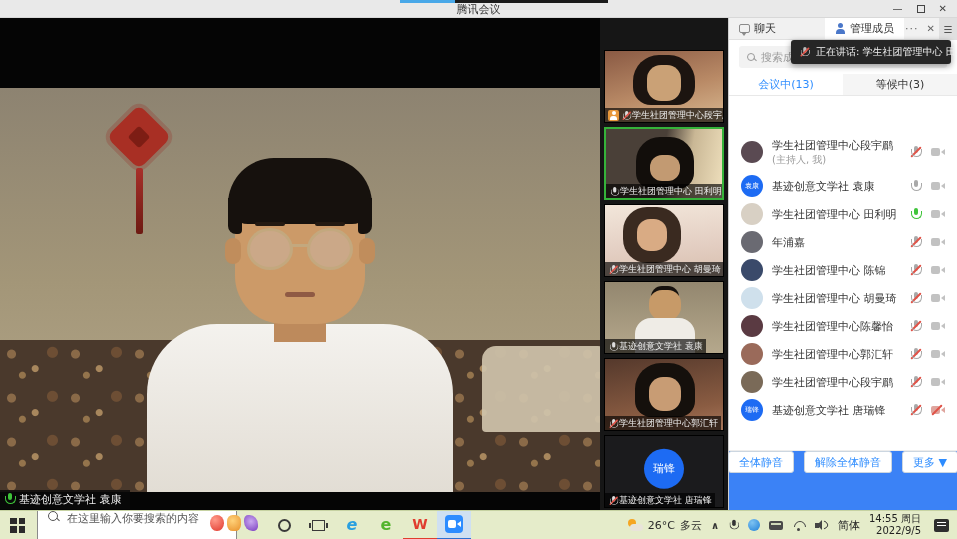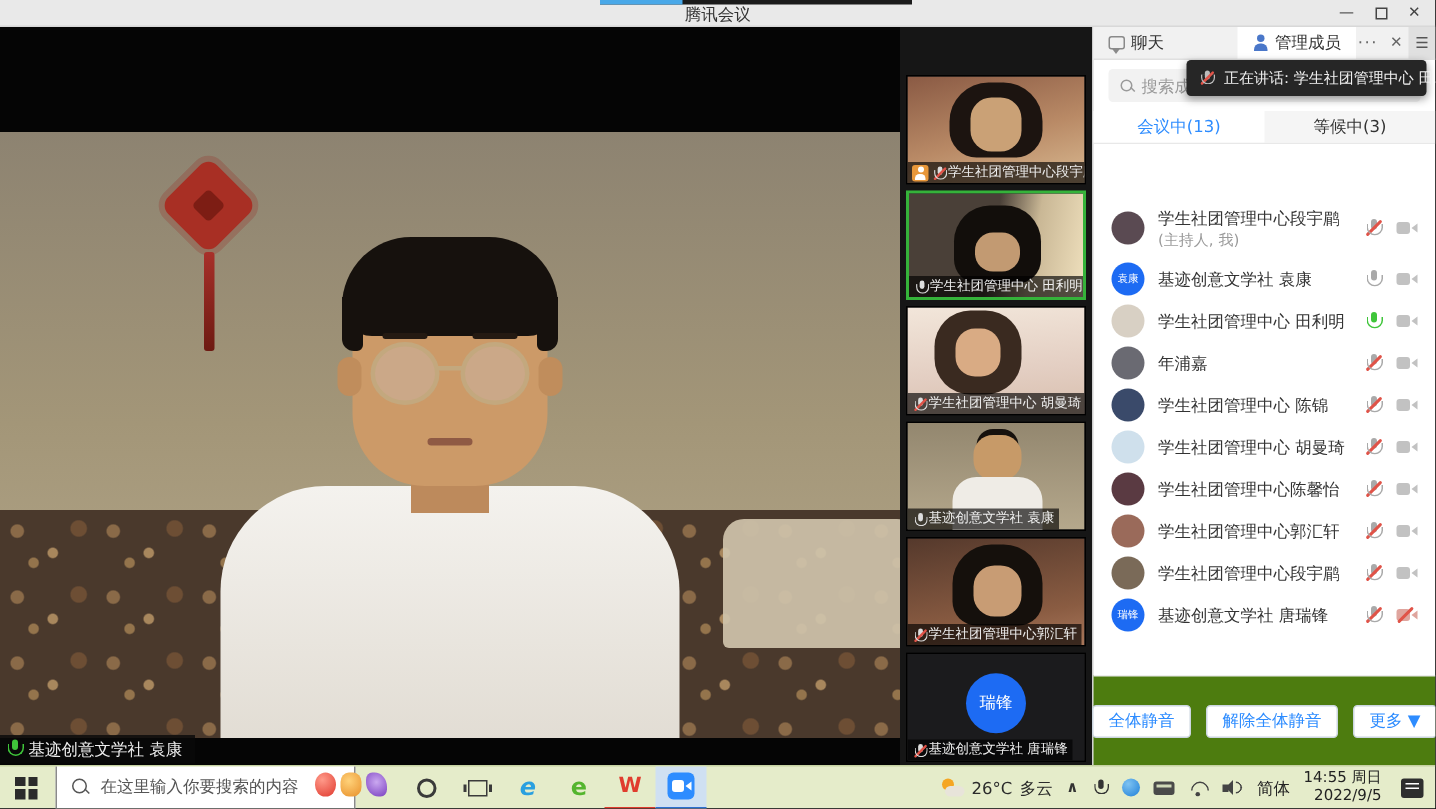--- a/index.html
+++ b/index.html
@@ -115,30 +115,30 @@
   .mtab.active{background:#fff;color:#2d8cff;}
   .mlist{position:absolute;left:0;top:114px;right:0;bottom:60px;overflow:hidden;}
   .mrow{display:flex;align-items:center;height:28px;padding:0 12px;}
   .mrow.tall{height:40px;}
   .avatar{width:22px;height:22px;border-radius:50%;color:#fff;font-size:7px;display:flex;align-items:center;justify-content:center;flex:none;overflow:hidden;}
   .mtext{margin-left:9px;display:flex;flex-direction:column;justify-content:center;overflow:hidden;flex:1;}
   .mname{font-size:11px;color:#333;white-space:nowrap;overflow:hidden;}
   .msub{font-size:10px;color:#9a9a9a;white-space:nowrap;}
   .msub:empty{display:none;}
   .micons{display:flex;align-items:center;gap:10px;margin-left:6px;}
-  .pfooter{position:absolute;left:0;right:0;bottom:0;height:60px;border-top:1px solid #ededed;display:flex;align-items:center;justify-content:center;gap:10px;background:#4d7c0f;}
+  .pfooter{position:absolute;left:0;right:0;bottom:0;height:60px;border-top:1px solid #ededed;display:flex;justify-content:center;gap:10px;background:#3b82f6;}
   .pbtn{height:22px;padding:0 10px;border:1px solid #ccd6e0;border-radius:3px;background:#fff;color:#2d8cff;font-size:11px;display:flex;align-items:center;cursor:default;white-space:nowrap;}
 
   
   .taskbar{position:absolute;left:0;top:510px;width:957px;height:29px;background:#e5ecca;border-top:1px solid #c6d2a2;display:flex;align-items:center;}
   .winlogo{position:relative;width:15px;height:15px;margin:0 12px 0 10px;flex:none;}
   .winlogo i{position:absolute;width:6.5px;height:6.5px;background:#2b2b2b;}
   .winlogo i:nth-child(1){left:0;top:0;} .winlogo i:nth-child(2){right:0;top:0;}
   .winlogo i:nth-child(3){left:0;bottom:0;} .winlogo i:nth-child(4){right:0;bottom:0;}
-  .tsearch{position:relative;width:200px;height:29px;background:#fff;border:1px solid #8a8a8a;border-top:none;display:flex;align-items:center;gap:8px;padding:0 10px;font-size:11px;color:#555;flex:none;}
+  .tsearch{position:relative;width:200px;height:29px;background:#fff;border:1px solid #8a8a8a;border-top:none;display:flex;align-items:flex-start;gap:8px;padding:0 10px;font-size:11px;color:#555;flex:none;}
   .tsearch .mag{width:11px;height:11px;}
   .tsearch .mag::before{width:8px;height:8px;border-color:#555;}
   .tsearch .mag::after{left:8px;top:8px;background:#555;}
   .highlights{position:absolute;right:-22px;top:4px;display:flex;gap:3px;z-index:2;}
   .hl{width:14px;height:16px;border-radius:50% 50% 48% 48%;}
   .hl.balloon{background:radial-gradient(circle at 35% 30%,#ff9a8a,#e0392e);}
   .hl.tiger{background:radial-gradient(circle at 40% 35%,#ffd27a,#e8902a);border-radius:40%;}
   .hl.firework{background:radial-gradient(circle at 50% 40%,#caa8f0,#7a3ec0);border-radius:30% 60% 30% 60%;}
   .tbicons{display:flex;align-items:center;gap:0;margin-left:30px;}
   .tbtn{width:34px;height:29px;display:flex;align-items:center;justify-content:center;position:relative;}

